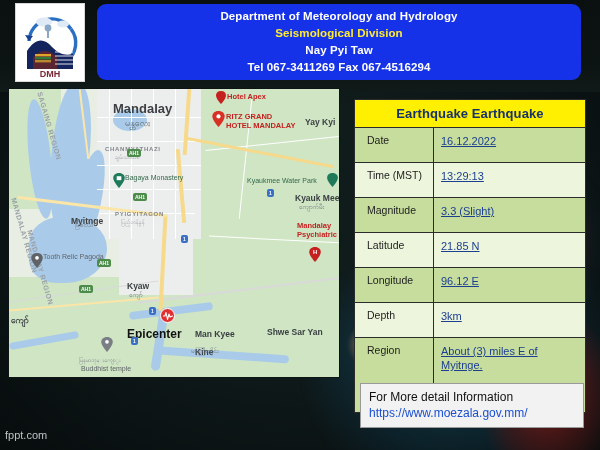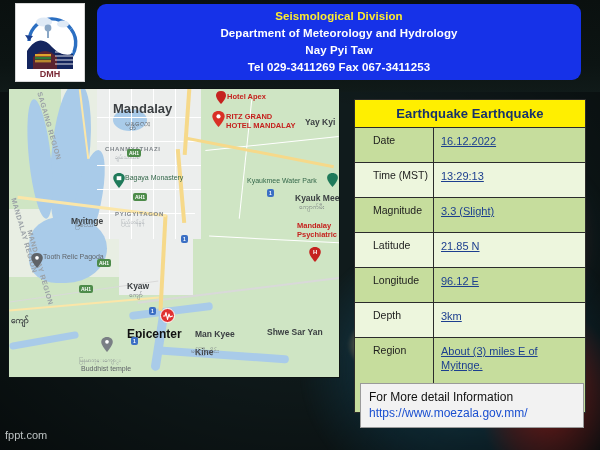--- a/index.html
+++ b/index.html
@@ -107,21 +107,21 @@
     text-align:center;padding:6px 0 6px;border-bottom:1px solid #2b2b2b;
     letter-spacing:.1px;
   }
   .eq-row{display:flex;border-bottom:1px solid #2b2b2b;min-height:27px;}
   .eq-row:last-child{border-bottom:none;}
   .eq-row.odd{background:#c6dd9d;}
   .eq-row.even{background:#edf6dd;}
   .eq-key{
     width:79px;flex:0 0 79px;box-sizing:border-box;
     border-right:1px solid #2b2b2b;
-    font-size:10.5px;color:#1d1d1d;padding:6px 0 6px 18px;
+    font-size:10.5px;color:#1d1d1d;padding:6px 0 6px 12px;
   }
   .eq-val{
     flex:1;box-sizing:border-box;
     font-size:11px;color:#1c3f8f;padding:6px 6px 14px 7px;line-height:14px;text-decoration:underline;
   }
   .eq-row.region{min-height:74px;}
 
   
   .more-box{
     position:absolute;left:360px;top:383px;width:224px;
@@ -167,24 +167,24 @@
         <line x1="36" y1="45" x2="54" y2="45"></line>
         <line x1="36" y1="49" x2="54" y2="49"></line>
         <line x1="36" y1="53" x2="54" y2="53"></line>
         <line x1="36" y1="57" x2="54" y2="57"></line>
       </g>
       <text x="31" y="70" text-anchor="middle" font-family="Liberation Sans, sans-serif" font-size="9" font-weight="bold" fill="#7a2a36">DMH</text>
     </svg>
   </div>
 
   <div class="header-banner">
+    <div class="hdr-line">Department of Meteorology and Hydrology</div>
     <div class="hdr-line yellow">Seismological Division</div>
-    <div class="hdr-line">Department of Meteorology and Hydrology</div>
     <div class="hdr-line">Nay Pyi Taw</div>
-    <div class="hdr-line">Tel 029-3411269 Fax 067-3411253</div>
+    <div class="hdr-line">Tel 067-3411269 Fax 067-4516294</div>
   </div>
 
   <div class="map">
     <div class="map-inner">
 
       <div class="m-land"></div>
 
       <div class="m-green" style="left:150px;top:0;width:182px;height:290px;"></div>
       <div class="m-green" style="left:0;top:188px;width:182px;height:102px;"></div>
       <div class="m-green" style="left:0;top:0;width:52px;height:120px;"></div>

